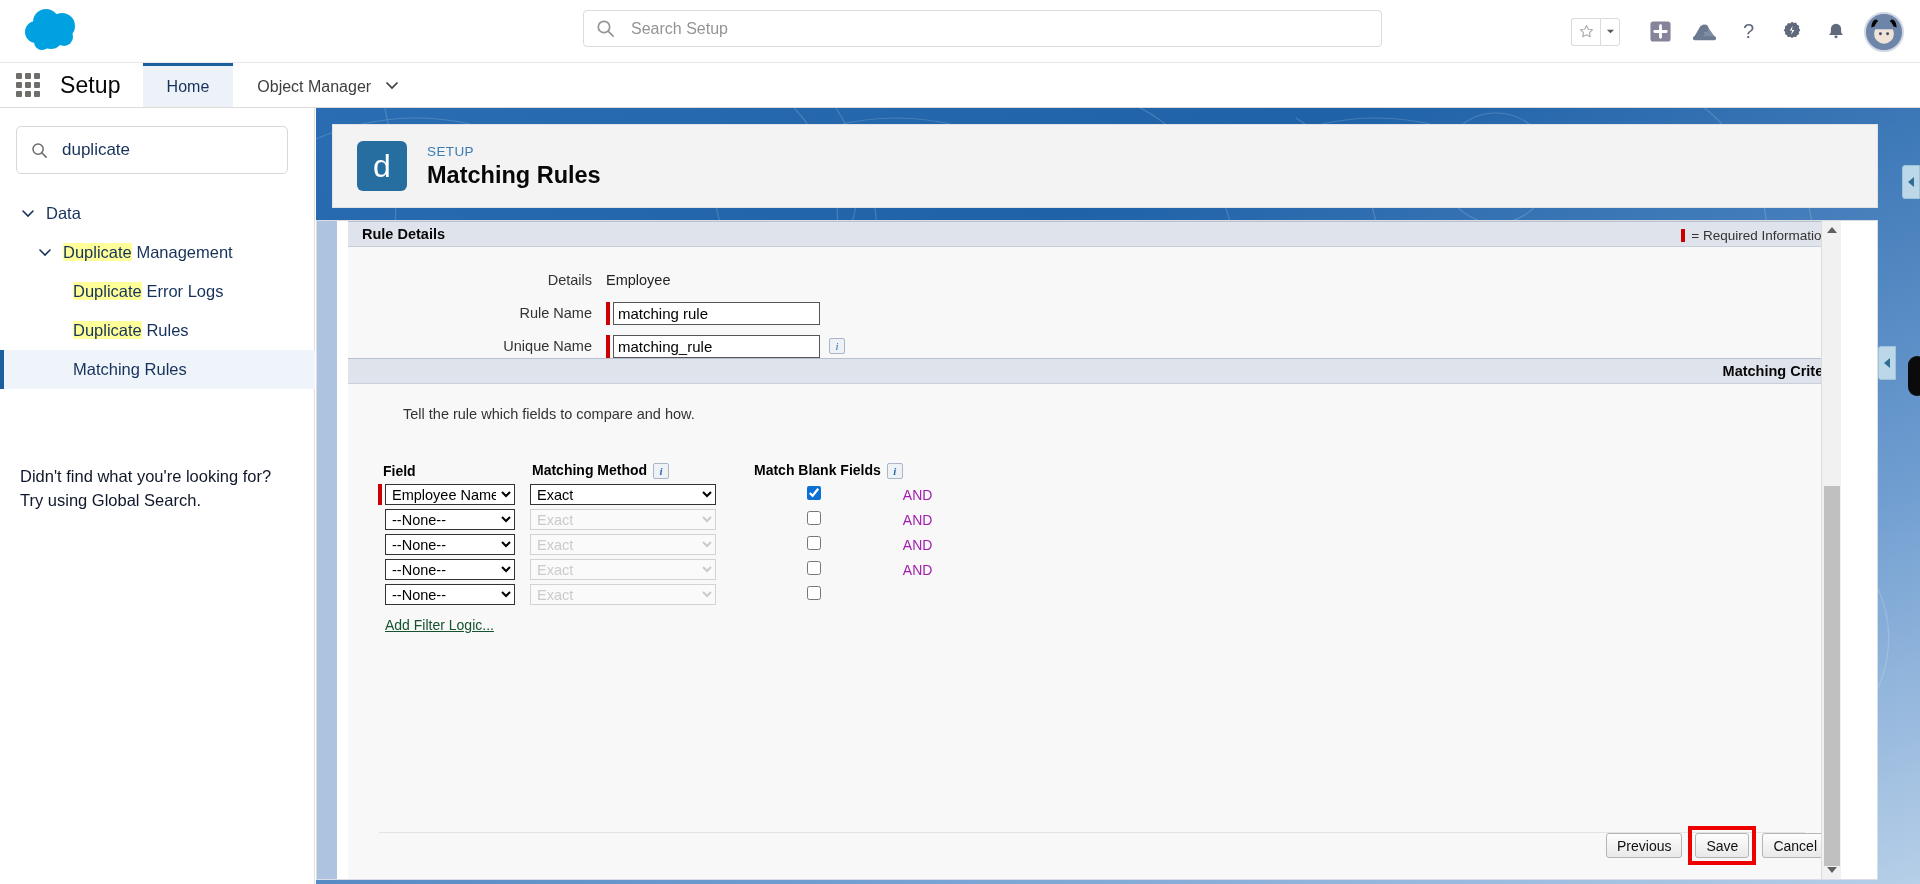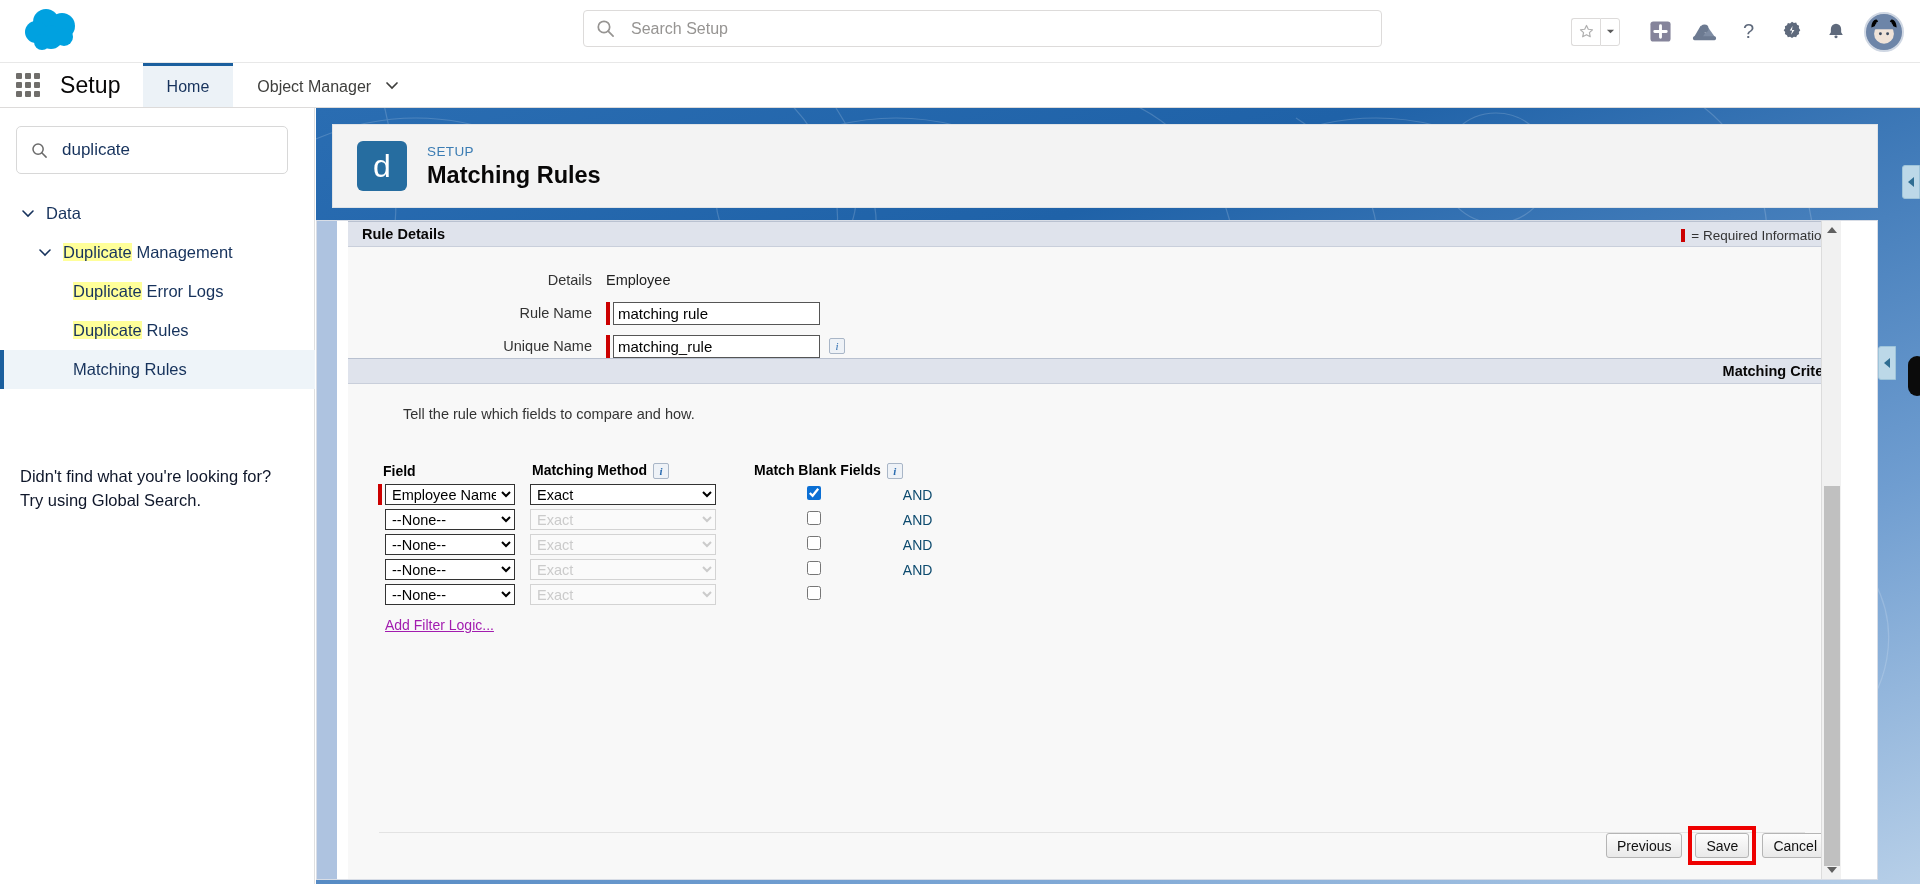--- a/index.html
+++ b/index.html
@@ -210,23 +210,23 @@
     outline:none; border-radius:0;
   }
   .sel-field{ width:130px; }
   .sel-method{ width:186px; margin-left:4px; }
   .sel:disabled{ color:#b8b8b8; border-color:#c4c4c4; background:#fbfbfb; }
   .cb-cell{ text-align:center; }
   .cb{
     width:14px; height:14px; margin:0; cursor:pointer;
     accent-color:#0b6fd4;
   }
-  .and-cell{ font-size:14px; color:#0c4a6e; padding-left:34px; }
+  .and-cell{ font-size:14px; color:#a21caf; padding-left:34px; }
   .filter-link{
-    display:inline-block; margin:10px 0 0 7px; font-size:14px; color:#a21caf;
+    display:inline-block; margin:10px 0 0 7px; font-size:14px; color:#14532d;
     text-decoration:underline; cursor:pointer;
   }
 
   
   .btn-row{
     position:absolute; right:13px; bottom:14px; display:flex; align-items:center; gap:6px;
   }
   .btn{
     height:25px; min-width:40px; padding:0 10px;
     border:1px solid #b5b5b5; border-radius:3px;

